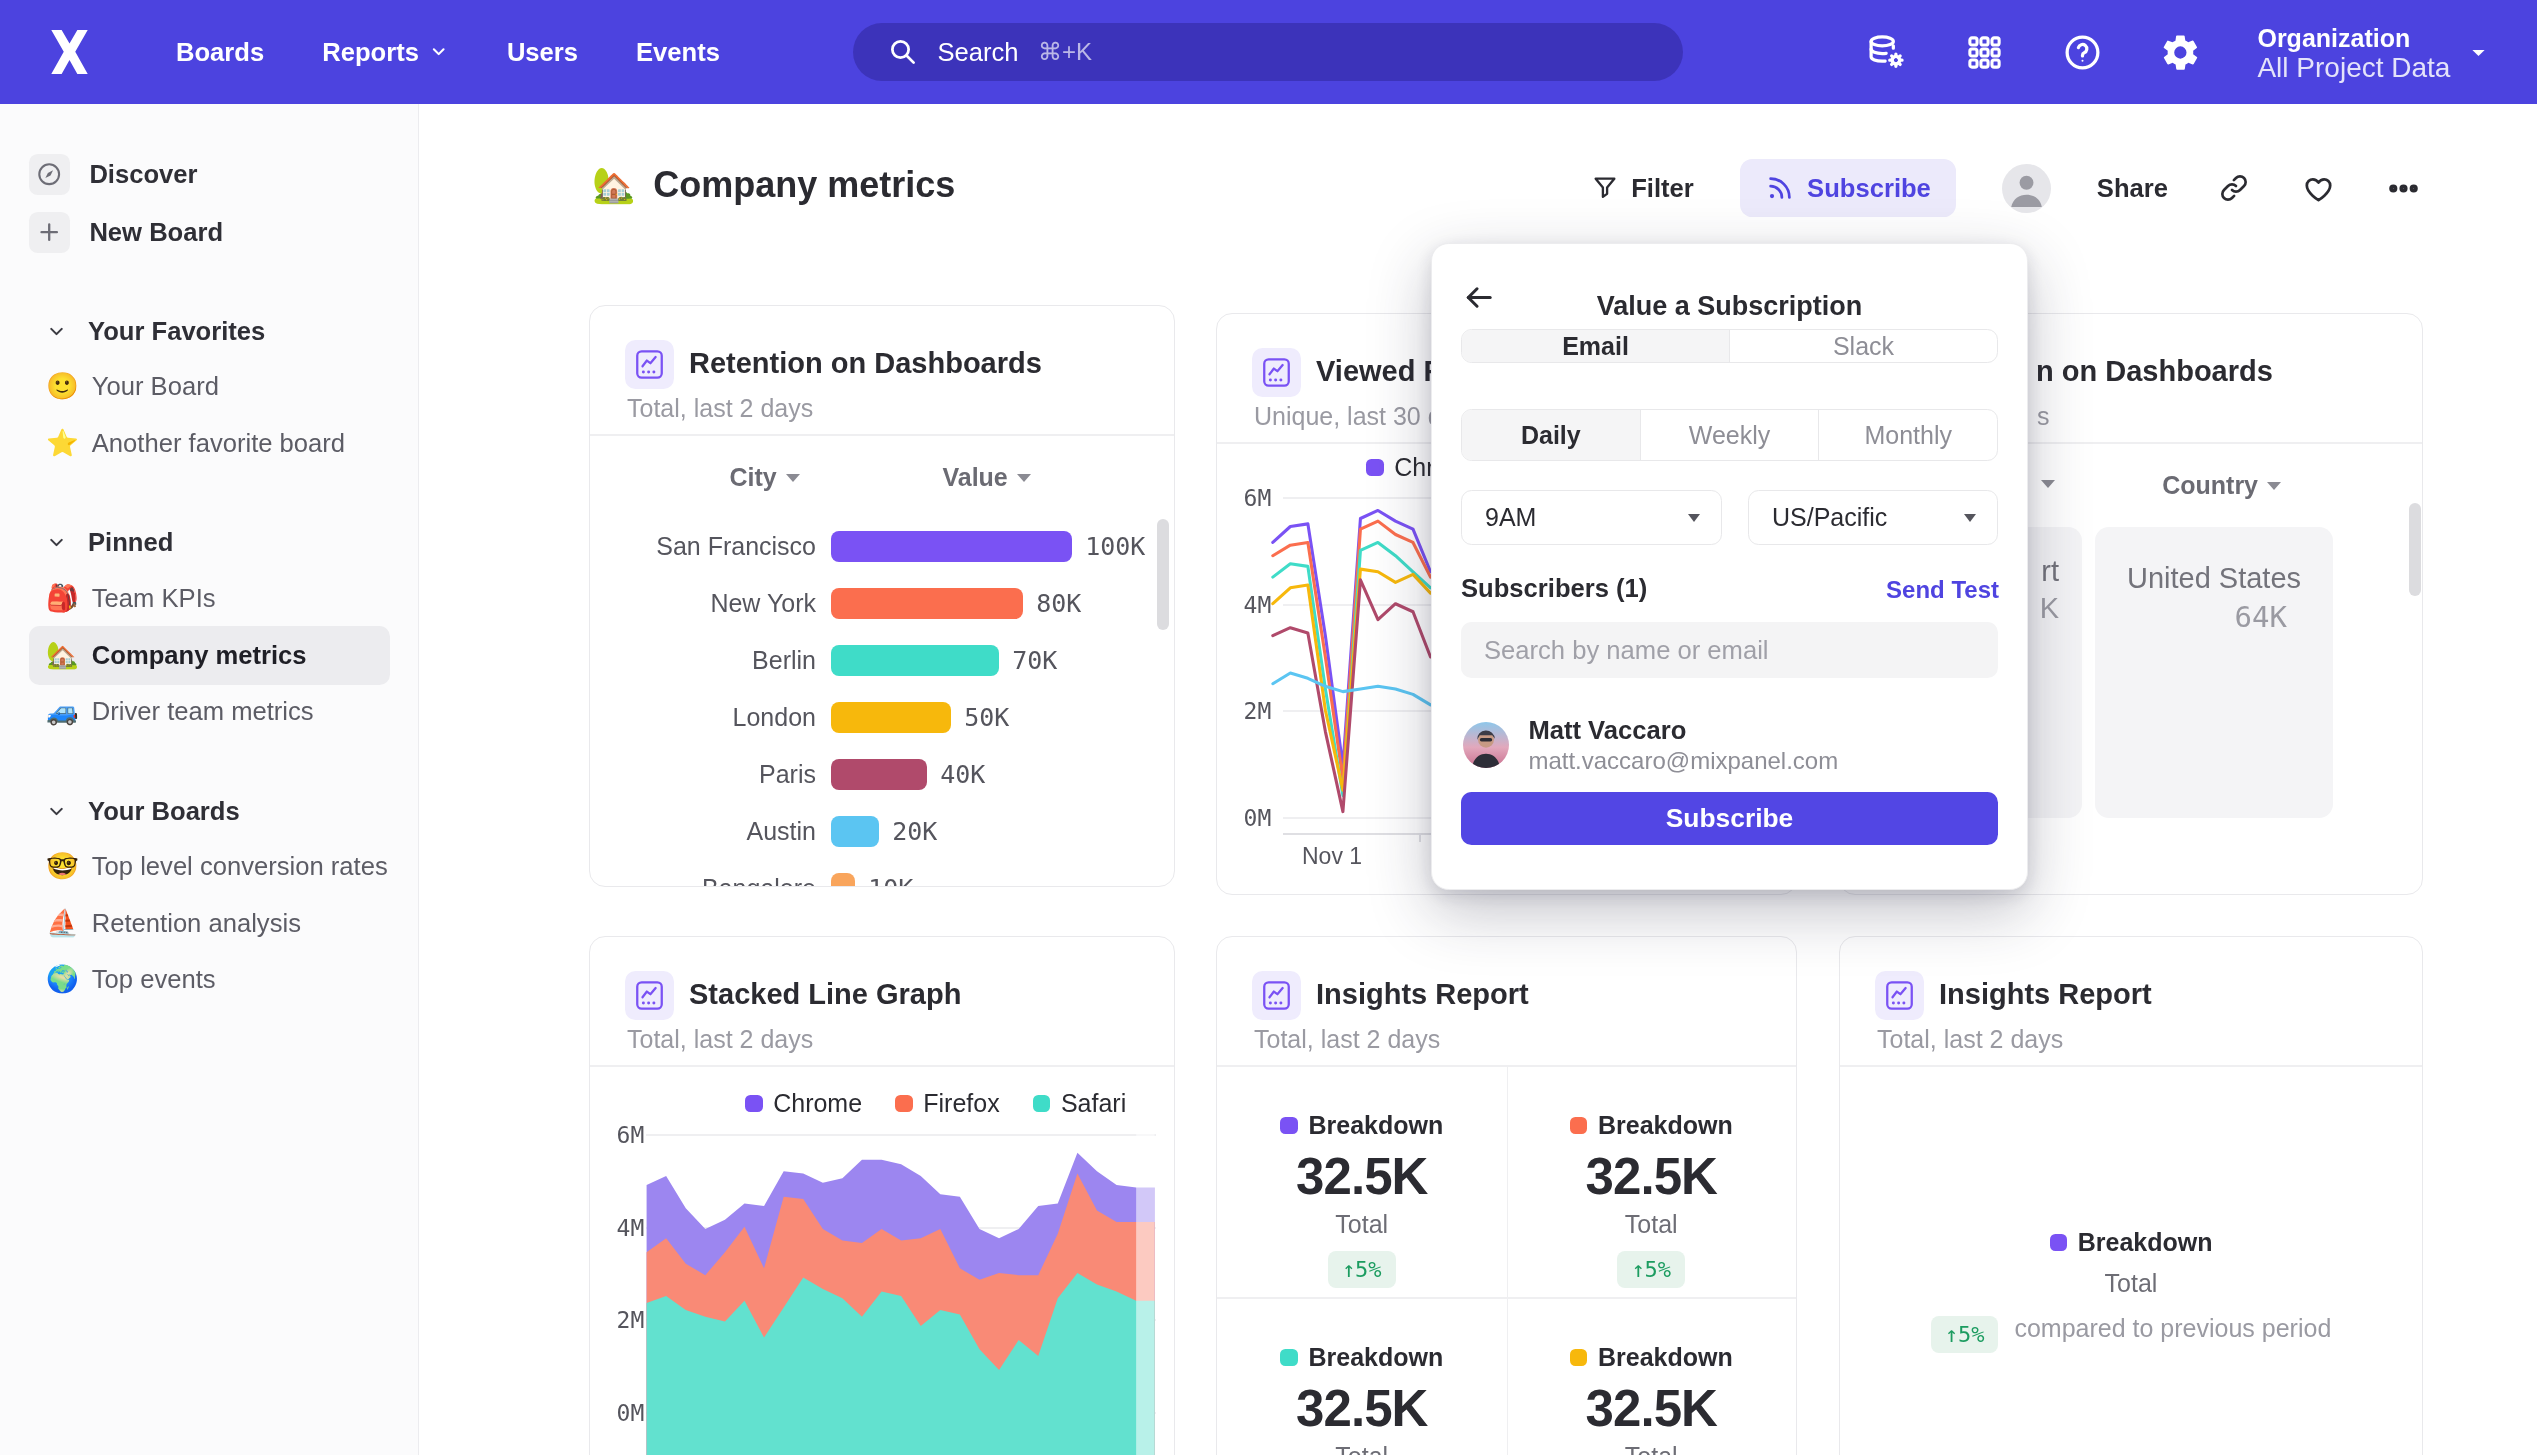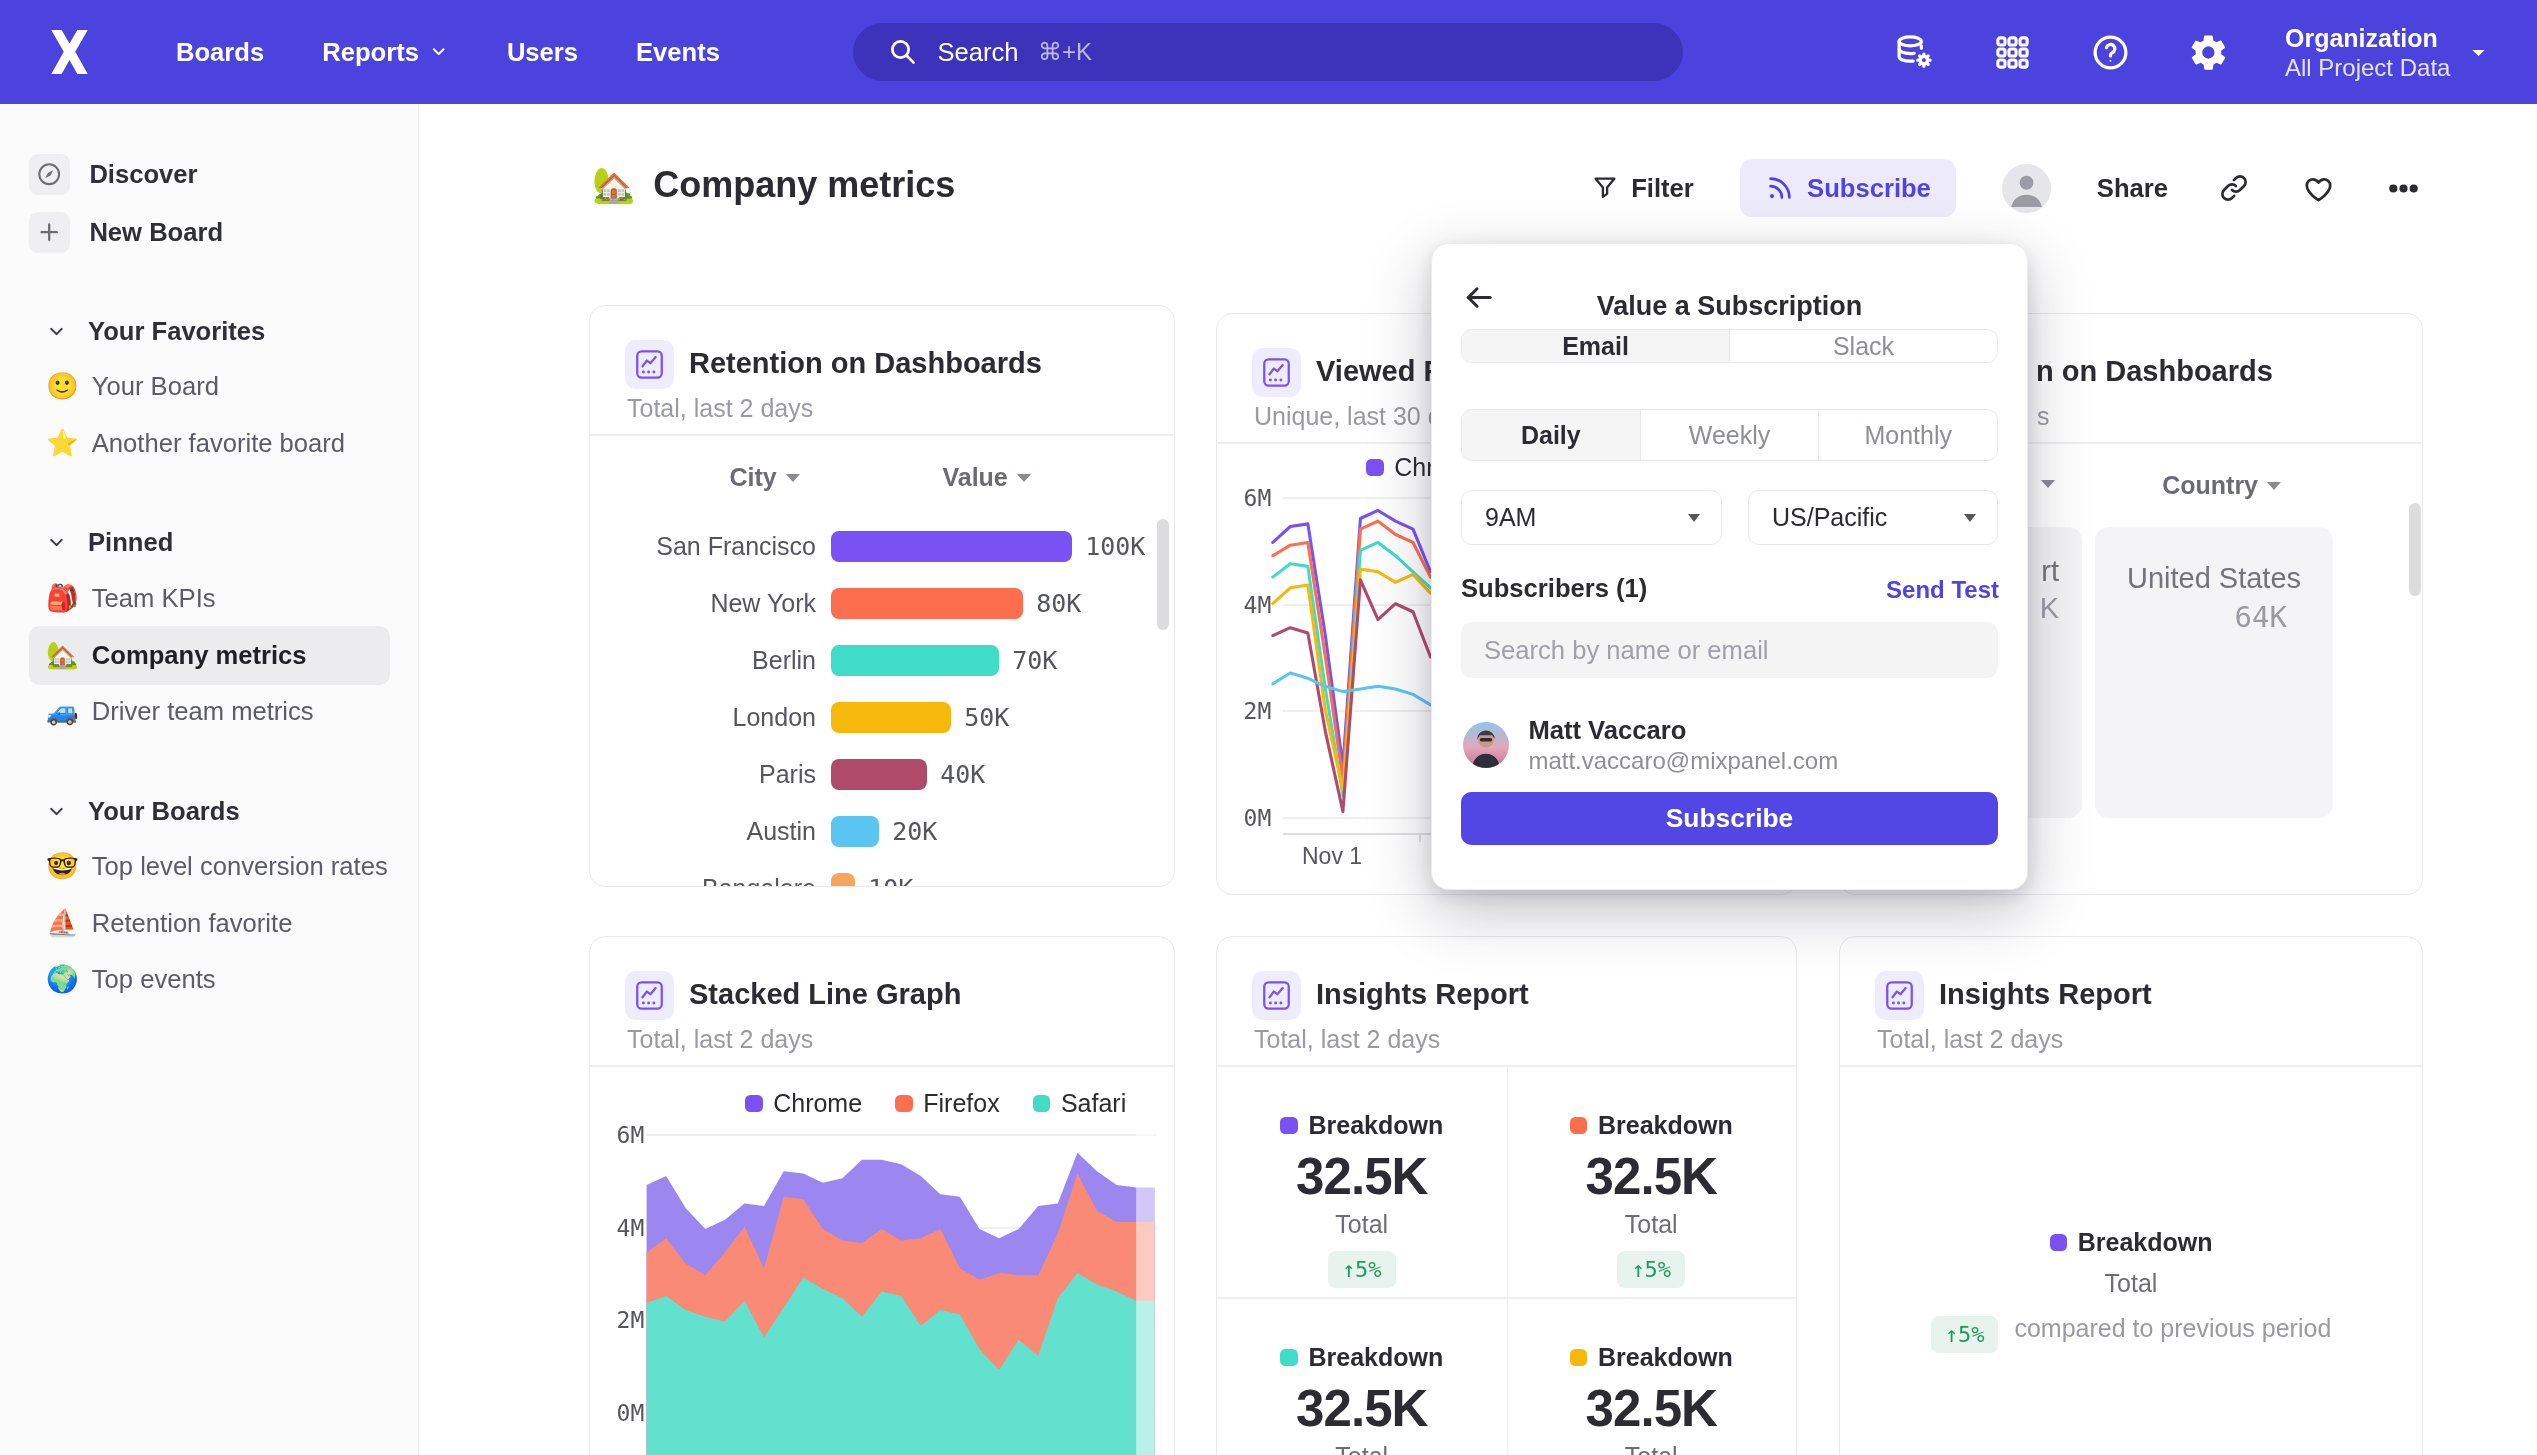--- a/index.html
+++ b/index.html
@@ -14,21 +14,21 @@
   .navlink { color:#ffffff; font-size:25.6px; font-weight:600; display:flex; align-items:center; gap:10.6px; cursor:pointer; }
   .navlink svg { width:19.4px; height:19.4px; }
   .searchbar { position:absolute; left:853px; top:23px; width:830px; height:58px; background:rgba(20,10,90,0.28); border-radius:29px; display:flex; align-items:center; padding-left:35px; gap:19.4px; }
   .searchbar .ph { color:#ffffff; font-size:25.6px; }
   .searchbar .kbd { color:rgba(255,255,255,0.65); font-size:24px; }
   .nav-right { position:absolute; right:0; top:0; height:104px; display:flex; align-items:center; gap:56px; padding-right:49px; }
   .nav-iconbtn { width:42px; height:42px; display:flex; align-items:center; justify-content:center; cursor:pointer; }
   .org { display:flex; align-items:center; gap:17.6px; cursor:pointer; }
   .org-lines { display:flex; flex-direction:column; align-items:flex-start; }
   .org-name { color:#fff; font-size:25px; font-weight:700; line-height:32px; }
-  .org-proj { color:rgba(255,255,255,0.85); font-size:24px; line-height:28px; }
+  .org-proj { color:rgba(255,255,255,0.85); font-size:28px; line-height:28px; }
 
   
   .sidebar { position:absolute; left:0; top:104px; width:419px; height:1352px; background:#fbfbfc; border-right:1.8px solid #ececef; z-index:5; }
   .side-row { position:absolute; left:0; width:419px; height:49px; display:flex; align-items:center; cursor:pointer; }
   .side-iconbox { width:41px; height:41px; border-radius:8.8px; background:#efeff1; display:flex; align-items:center; justify-content:center; margin-left:29px; color:#6d6d76; }
   .side-toplabel { font-size:25.6px; font-weight:600; color:#2f2f36; margin-left:19.4px; }
   .side-section { position:absolute; left:0; width:419px; height:46px; display:flex; align-items:center; cursor:pointer; }
   .side-chev { margin-left:46px; color:#3a3a42; display:flex; }
   .side-sectionlabel { font-size:25.6px; font-weight:700; color:#2f2f36; margin-left:21px; }
   .side-item { position:absolute; left:0; width:419px; height:49px; display:flex; align-items:center; cursor:pointer; }
@@ -257,21 +257,21 @@
         </svg>
       </span>
     <span class="side-sectionlabel">Your Boards</span>
   </div>
   <div class="side-item" style="top:738px;">
     <span class="side-emoji">🤓</span>
     <span class="side-itemlabel">Top level conversion rates</span>
   </div>
   <div class="side-item" style="top:795px;">
     <span class="side-emoji">⛵</span>
-    <span class="side-itemlabel">Retention favorite</span>
+    <span class="side-itemlabel">Retention analysis</span>
   </div>
   <div class="side-item" style="top:851px;">
     <span class="side-emoji">🌍</span>
     <span class="side-itemlabel">Top events</span>
   </div>
 </aside>
 
 <section class="board-header">
   <div class="board-title">
     <span class="emoji">🏡</span>

